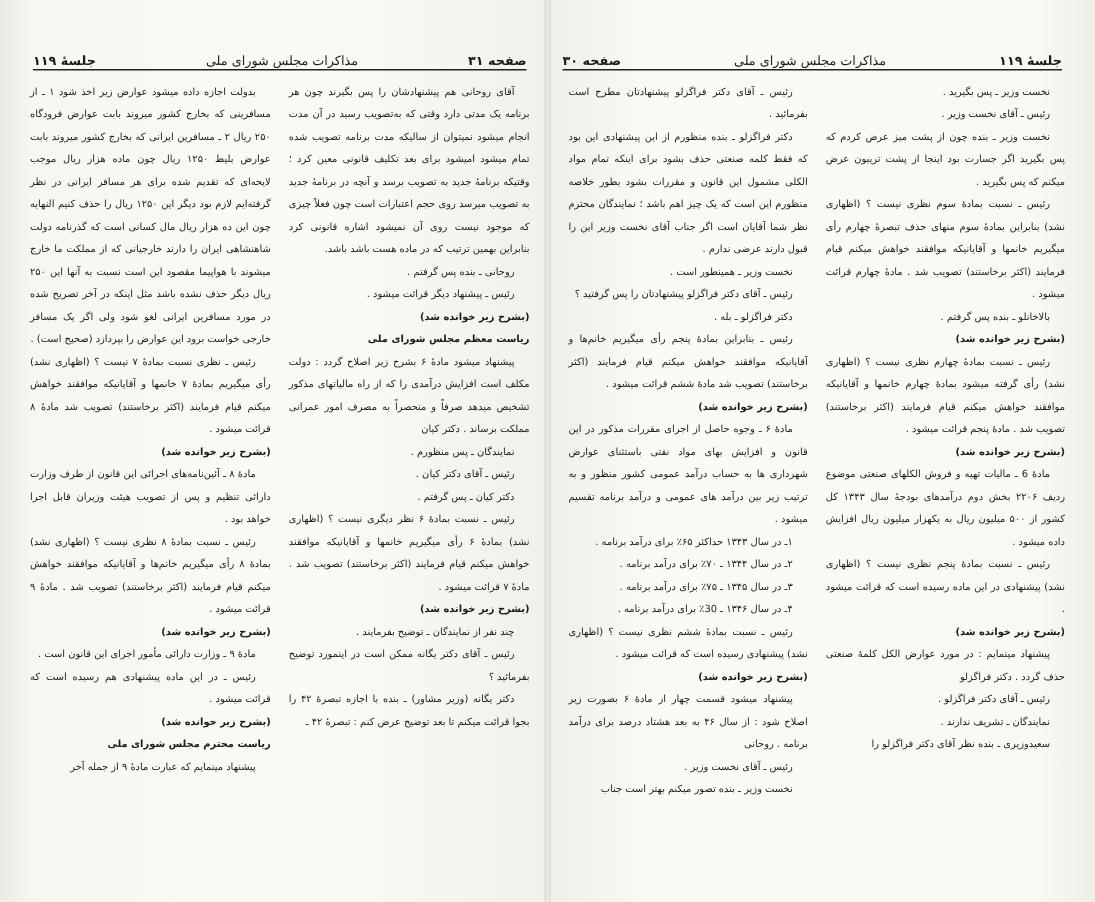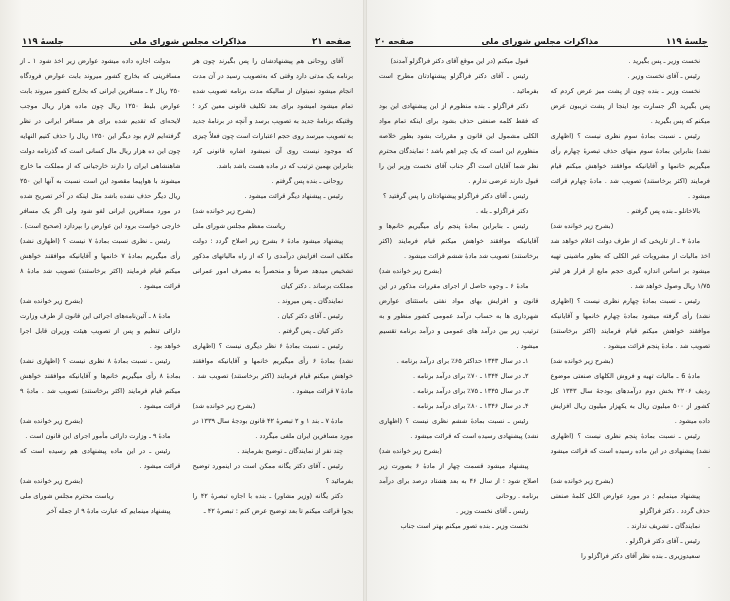--- a/index.html
+++ b/index.html
@@ -16,53 +16,52 @@
   .page.right { width:365px; background:linear-gradient(to right,#efeeea 0%,#fafaf7 20%,#f9f8f5 90%,#eeede8 100%); }
   .gutter { position:absolute; left:363px; top:0; width:4px; height:601px; background:linear-gradient(to right,#d9d7d0,#ecebe6,#d9d7d0); }
   .header {
     position:absolute; top:32px; height:14px;
     display:flex; justify-content:space-between; align-items:flex-end;
     border-bottom:1.6px solid #222;
     font-size:8.5px; font-weight:bold; direction:rtl;
   }
   .left .header { left:22px; right:14px; }
   .right .header { left:10px; right:22px; }
-  .header .center { font-weight:bold;text-align:right; }
+  .header .center { font-weight:normal;text-align:right; }
   .cols { position:absolute; top:54px; bottom:40px; display:flex; direction:rtl; gap:12px; }
   .left .cols { left:20px; right:12px; }
   .right .cols { left:14px; right:20px; }
   .col { flex:1; direction:rtl; font-size:6.6px; line-height:15px; text-align:justify; }
   .p { margin:0; text-indent:10px; }
-  .p.c { text-align:left; text-indent:0; }
+  .p.c { text-align:right; text-indent:0;font-weight:bold; }
   .spk { font-weight:normal; }
 </style>
 </head>
 <body>
 
 <div class="spread">
   <div class="page left">
     <div class="header">
       <span>صفحه ۳۱</span>
       <span class="center">مذاکرات مجلس شورای ملی</span>
       <span>جلسهٔ ۱۱۹</span>
     </div>
     <div class="cols">
       <div class="col" id="lp-inner">
           <p class="p"><span>آقای روحانی هم پیشنهادشان را پس بگیرند چون هر برنامه یک مدتی دارد وقتی که به‌تصویب رسید در آن مدت انجام میشود نمیتوان از سالیکه مدت برنامه تصویب شده تمام میشود امیشود برای بعد تکلیف قانونی معین کرد ؛ وقتیکه برنامهٔ جدید به تصویب برسد و آنچه در برنامهٔ جدید به تصویب میرسد روی حجم اعتبارات است چون فعلاً چیزی که موجود نیست روی آن نمیشود اشاره قانونی کرد بنابراین بهمین ترتیب که در ماده هست باشد باشد.</span></p>
           <p class="p"><span class="spk">روحانی ـ</span><span> بنده پس گرفتم .</span></p>
           <p class="p"><span class="spk">رئیس ـ</span><span> پیشنهاد دیگر قرائت میشود .</span></p>
           <p class="p c"><span>(بشرح زیر خوانده شد)</span></p>
           <p class="p c"><span>ریاست معظم مجلس شورای ملی</span></p>
           <p class="p"><span>پیشنهاد میشود مادهٔ ۶ بشرح زیر اصلاح گردد : دولت مکلف است افزایش درآمدی را که از راه مالیاتهای مذکور تشخیص میدهد صرفاً و منحصراً به مصرف امور عمرانی مملکت برساند . دکتر کیان</span></p>
-          <p class="p"><span class="spk">نمایندگان ـ</span><span> پس میروند .</span></p>
+          <p class="p"><span class="spk">نمایندگان ـ</span><span> پس منظورم .</span></p>
           <p class="p"><span class="spk">رئیس ـ</span><span> آقای دکتر کیان .</span></p>
           <p class="p"><span class="spk">دکتر کیان ـ</span><span> پس گرفتم .</span></p>
           <p class="p"><span class="spk">رئیس ـ</span><span> نسبت بمادهٔ ۶ نظر دیگری نیست ؟ (اظهاری نشد) بمادهٔ ۶ رأی میگیریم خانمها و آقایانیکه موافقند خواهش میکنم قیام فرمایند (اکثر برخاستند) تصویب شد . مادهٔ ۷ قرائت میشود .</span></p>
           <p class="p c"><span>(بشرح زیر خوانده شد)</span></p>
-          <p class="p"><span class="spk">مادهٔ ۷ ـ</span><span> بند ۱ و ۲ تبصرهٔ ۴۲ قانون بودجهٔ سال ۱۳۳۹ در مورد مسافرین ایران ملغی میگردد .</span></p>
           <p class="p"><span class="spk">چند نفر از نمایندگان ـ</span><span> توضیح بفرمایند .</span></p>
           <p class="p"><span class="spk">رئیس ـ</span><span> آقای دکتر یگانه ممکن است در اینمورد توضیح بفرمائید ؟</span></p>
           <p class="p"><span class="spk">دکتر یگانه (وزیر مشاور) ـ</span><span> بنده با اجازه تبصرهٔ ۴۲ را بجوا قرائت میکنم تا بعد توضیح عرض کنم : تبصرهٔ ۴۲ ـ</span></p>
         </div>
       <div class="col" id="lp-outer">
           <p class="p"><span>بدولت اجازه داده میشود عوارض زیر اخذ شود ۱ ـ از مسافرینی که بخارج کشور میروند بابت عوارض فرودگاه ۲۵۰ ریال ۲ ـ مسافرین ایرانی که بخارج کشور میروند بابت عوارض بلیط ۱۲۵۰ ریال چون ماده هزار ریال موجب لایحه‌ای که تقدیم شده برای هر مسافر ایرانی در نظر گرفته‌ایم لازم بود دیگر این ۱۲۵۰ ریال را حذف کنیم النهایه چون این ده هزار ریال مال کسانی است که گذرنامه دولت شاهنشاهی ایران را دارند خارجیانی که از مملکت ما خارج میشوند با هواپیما مقصود این است نسبت به آنها این ۲۵۰ ریال دیگر حذف نشده باشد مثل اینکه در آخر تصریح شده در مورد مسافرین ایرانی لغو شود ولی اگر یک مسافر خارجی خواست برود این عوارض را بپردازد (صحیح است) .</span></p>
           <p class="p"><span class="spk">رئیس ـ</span><span> نظری نسبت بمادهٔ ۷ نیست ؟ (اظهاری نشد) رأی میگیریم بمادهٔ ۷ خانمها و آقایانیکه موافقند خواهش میکنم قیام فرمایند (اکثر برخاستند) تصویب شد مادهٔ ۸ قرائت میشود .</span></p>
           <p class="p c"><span>(بشرح زیر خوانده شد)</span></p>
           <p class="p"><span class="spk">مادهٔ ۸ ـ</span><span> آئین‌نامه‌های اجرائی این قانون از طرف وزارت دارائی تنظیم و پس از تصویب هیئت وزیران قابل اجرا خواهد بود .</span></p>
           <p class="p"><span class="spk">رئیس ـ</span><span> نسبت بمادهٔ ۸ نظری نیست ؟ (اظهاری نشد) بمادهٔ ۸ رأی میگیریم خانم‌ها و آقایانیکه موافقند خواهش میکنم قیام فرمایند (اکثر برخاستند) تصویب شد . مادهٔ ۹ قرائت میشود .</span></p>
@@ -82,44 +81,43 @@
       <span>صفحه ۳۰</span>
     </div>
     <div class="cols">
       <div class="col" id="rp-outer">
           <p class="p"><span class="spk">نخست وزیر ـ</span><span> پس بگیرید .</span></p>
           <p class="p"><span class="spk">رئیس ـ</span><span> آقای نخست وزیر .</span></p>
           <p class="p"><span class="spk">نخست وزیر ـ</span><span> بنده چون از پشت میز عرض کردم که پس بگیرید اگر جسارت بود اینجا از پشت تریبون عرض میکنم که پس بگیرید .</span></p>
           <p class="p"><span class="spk">رئیس ـ</span><span> نسبت بمادهٔ سوم نظری نیست ؟ (اظهاری نشد) بنابراین بمادهٔ سوم منهای حذف تبصرهٔ چهارم رأی میگیریم خانمها و آقایانیکه موافقند خواهش میکنم قیام فرمایند (اکثر برخاستند) تصویب شد . مادهٔ چهارم قرائت میشود .</span></p>
           <p class="p"><span class="spk">بالاخانلو ـ</span><span> بنده پس گرفتم .</span></p>
           <p class="p c"><span>(بشرح زیر خوانده شد)</span></p>
-          <p class="p"><span class="spk">مادهٔ ۴ ـ</span><span> از تاریخی که از طرف دولت اعلام خواهد شد اخذ مالیات از مشروبات غیر الکلی که بطور ماشینی تهیه میشود بر اساس اندازه گیری حجم مایع از قرار هر لیتر ۱/۷۵ ریال وصول خواهد شد .</span></p>
           <p class="p"><span class="spk">رئیس ـ</span><span> نسبت بمادهٔ چهارم نظری نیست ؟ (اظهاری نشد) رأی گرفته میشود بمادهٔ چهارم خانمها و آقایانیکه موافقند خواهش میکنم قیام فرمایند (اکثر برخاستند) تصویب شد . مادهٔ پنجم قرائت میشود .</span></p>
           <p class="p c"><span>(بشرح زیر خوانده شد)</span></p>
           <p class="p"><span class="spk">مادهٔ 6 ـ</span><span> مالیات تهیه و فروش الکلهای صنعتی موضوع ردیف ۲۲۰۶ بخش دوم درآمدهای بودجهٔ سال ۱۳۴۳ کل کشور از ۵۰۰ میلیون ریال به یکهزار میلیون ریال افزایش داده میشود .</span></p>
           <p class="p"><span class="spk">رئیس ـ</span><span> نسبت بمادهٔ پنجم نظری نیست ؟ (اظهاری نشد) پیشنهادی در این ماده رسیده است که قرائت میشود .</span></p>
           <p class="p c"><span>(بشرح زیر خوانده شد)</span></p>
           <p class="p"><span>پیشنهاد مینمایم : در مورد عوارض الکل کلمهٔ صنعتی حذف گردد . دکتر فراگزلو</span></p>
+          <p class="p"><span class="spk">رئیس ـ</span><span> آقای دکتر فراگزلو .</span></p>
           <p class="p"><span class="spk">نمایندگان ـ</span><span> تشریف ندارند .</span></p>
-          <p class="p"><span class="spk">رئیس ـ</span><span> آقای دکتر فراگزلو .</span></p>
           <p class="p"><span class="spk">سعیدوزیری ـ</span><span> بنده نظر آقای دکتر فراگزلو را</span></p>
         </div>
       <div class="col" id="rp-inner">
-          <p class="p"><span>قبول میکنم (در این موقع آقای دکتر فراگزلو آمدند)</span></p>
           <p class="p"><span class="spk">رئیس ـ</span><span> آقای دکتر فراگزلو پیشنهادتان مطرح است بفرمائید .</span></p>
           <p class="p"><span class="spk">دکتر فراگزلو ـ</span><span> بنده منظورم از این پیشنهادی این بود که فقط کلمه صنعتی حذف بشود برای اینکه تمام مواد الکلی مشمول این قانون و مقررات بشود بطور خلاصه منظورم این است که یک چیز اهم باشد ؛ نمایندگان محترم نظر شما آقایان است اگر جناب آقای نخست وزیر این را قبول دارند عرضی ندارم .</span></p>
+          <p class="p"><span class="spk">نخست وزیر ـ</span><span> همینطور است .</span></p>
           <p class="p"><span class="spk">رئیس ـ</span><span> آقای دکتر فراگزلو پیشنهادتان را پس گرفتید ؟</span></p>
           <p class="p"><span class="spk">دکتر فراگزلو ـ</span><span> بله .</span></p>
           <p class="p"><span class="spk">رئیس ـ</span><span> بنابراین بمادهٔ پنجم رأی میگیریم خانم‌ها و آقایانیکه موافقند خواهش میکنم قیام فرمایند (اکثر برخاستند) تصویب شد مادهٔ ششم قرائت میشود .</span></p>
           <p class="p c"><span>(بشرح زیر خوانده شد)</span></p>
           <p class="p"><span class="spk">مادهٔ ۶ ـ</span><span> وجوه حاصل از اجرای مقررات مذکور در این قانون و افزایش بهای مواد نفتی باستثنای عوارض شهرداری ها به حساب درآمد عمومی کشور منظور و به ترتیب زیر بین درآمد های عمومی و درآمد برنامه تقسیم میشود .</span></p>
           <p class="p"><span>۱ـ در سال ۱۳۴۳ حداکثر ۶۵٪ برای درآمد برنامه .</span></p>
           <p class="p"><span>۲ـ در سال ۱۳۴۴ ـ ۷۰٪ برای درآمد برنامه .</span></p>
           <p class="p"><span>۳ـ در سال ۱۳۴۵ ـ ۷۵٪ برای درآمد برنامه .</span></p>
-          <p class="p"><span>۴ـ در سال ۱۳۴۶ ـ ۸۰٪ برای درآمد برنامه .</span></p>
+          <p class="p"><span>۴ـ در سال ۱۳۴۶ ـ 30٪ برای درآمد برنامه .</span></p>
           <p class="p"><span class="spk">رئیس ـ</span><span> نسبت بمادهٔ ششم نظری نیست ؟ (اظهاری نشد) پیشنهادی رسیده است که قرائت میشود .</span></p>
           <p class="p c"><span>(بشرح زیر خوانده شد)</span></p>
           <p class="p"><span>پیشنهاد میشود قسمت چهار از مادهٔ ۶ بصورت زیر اصلاح شود : از سال ۴۶ به بعد هشتاد درصد برای درآمد برنامه . روحانی</span></p>
           <p class="p"><span class="spk">رئیس ـ</span><span> آقای نخست وزیر .</span></p>
           <p class="p"><span class="spk">نخست وزیر ـ</span><span> بنده تصور میکنم بهتر است جناب</span></p>
         </div>
     </div>
   </div>
   <div class="gutter"></div>
 </div>

